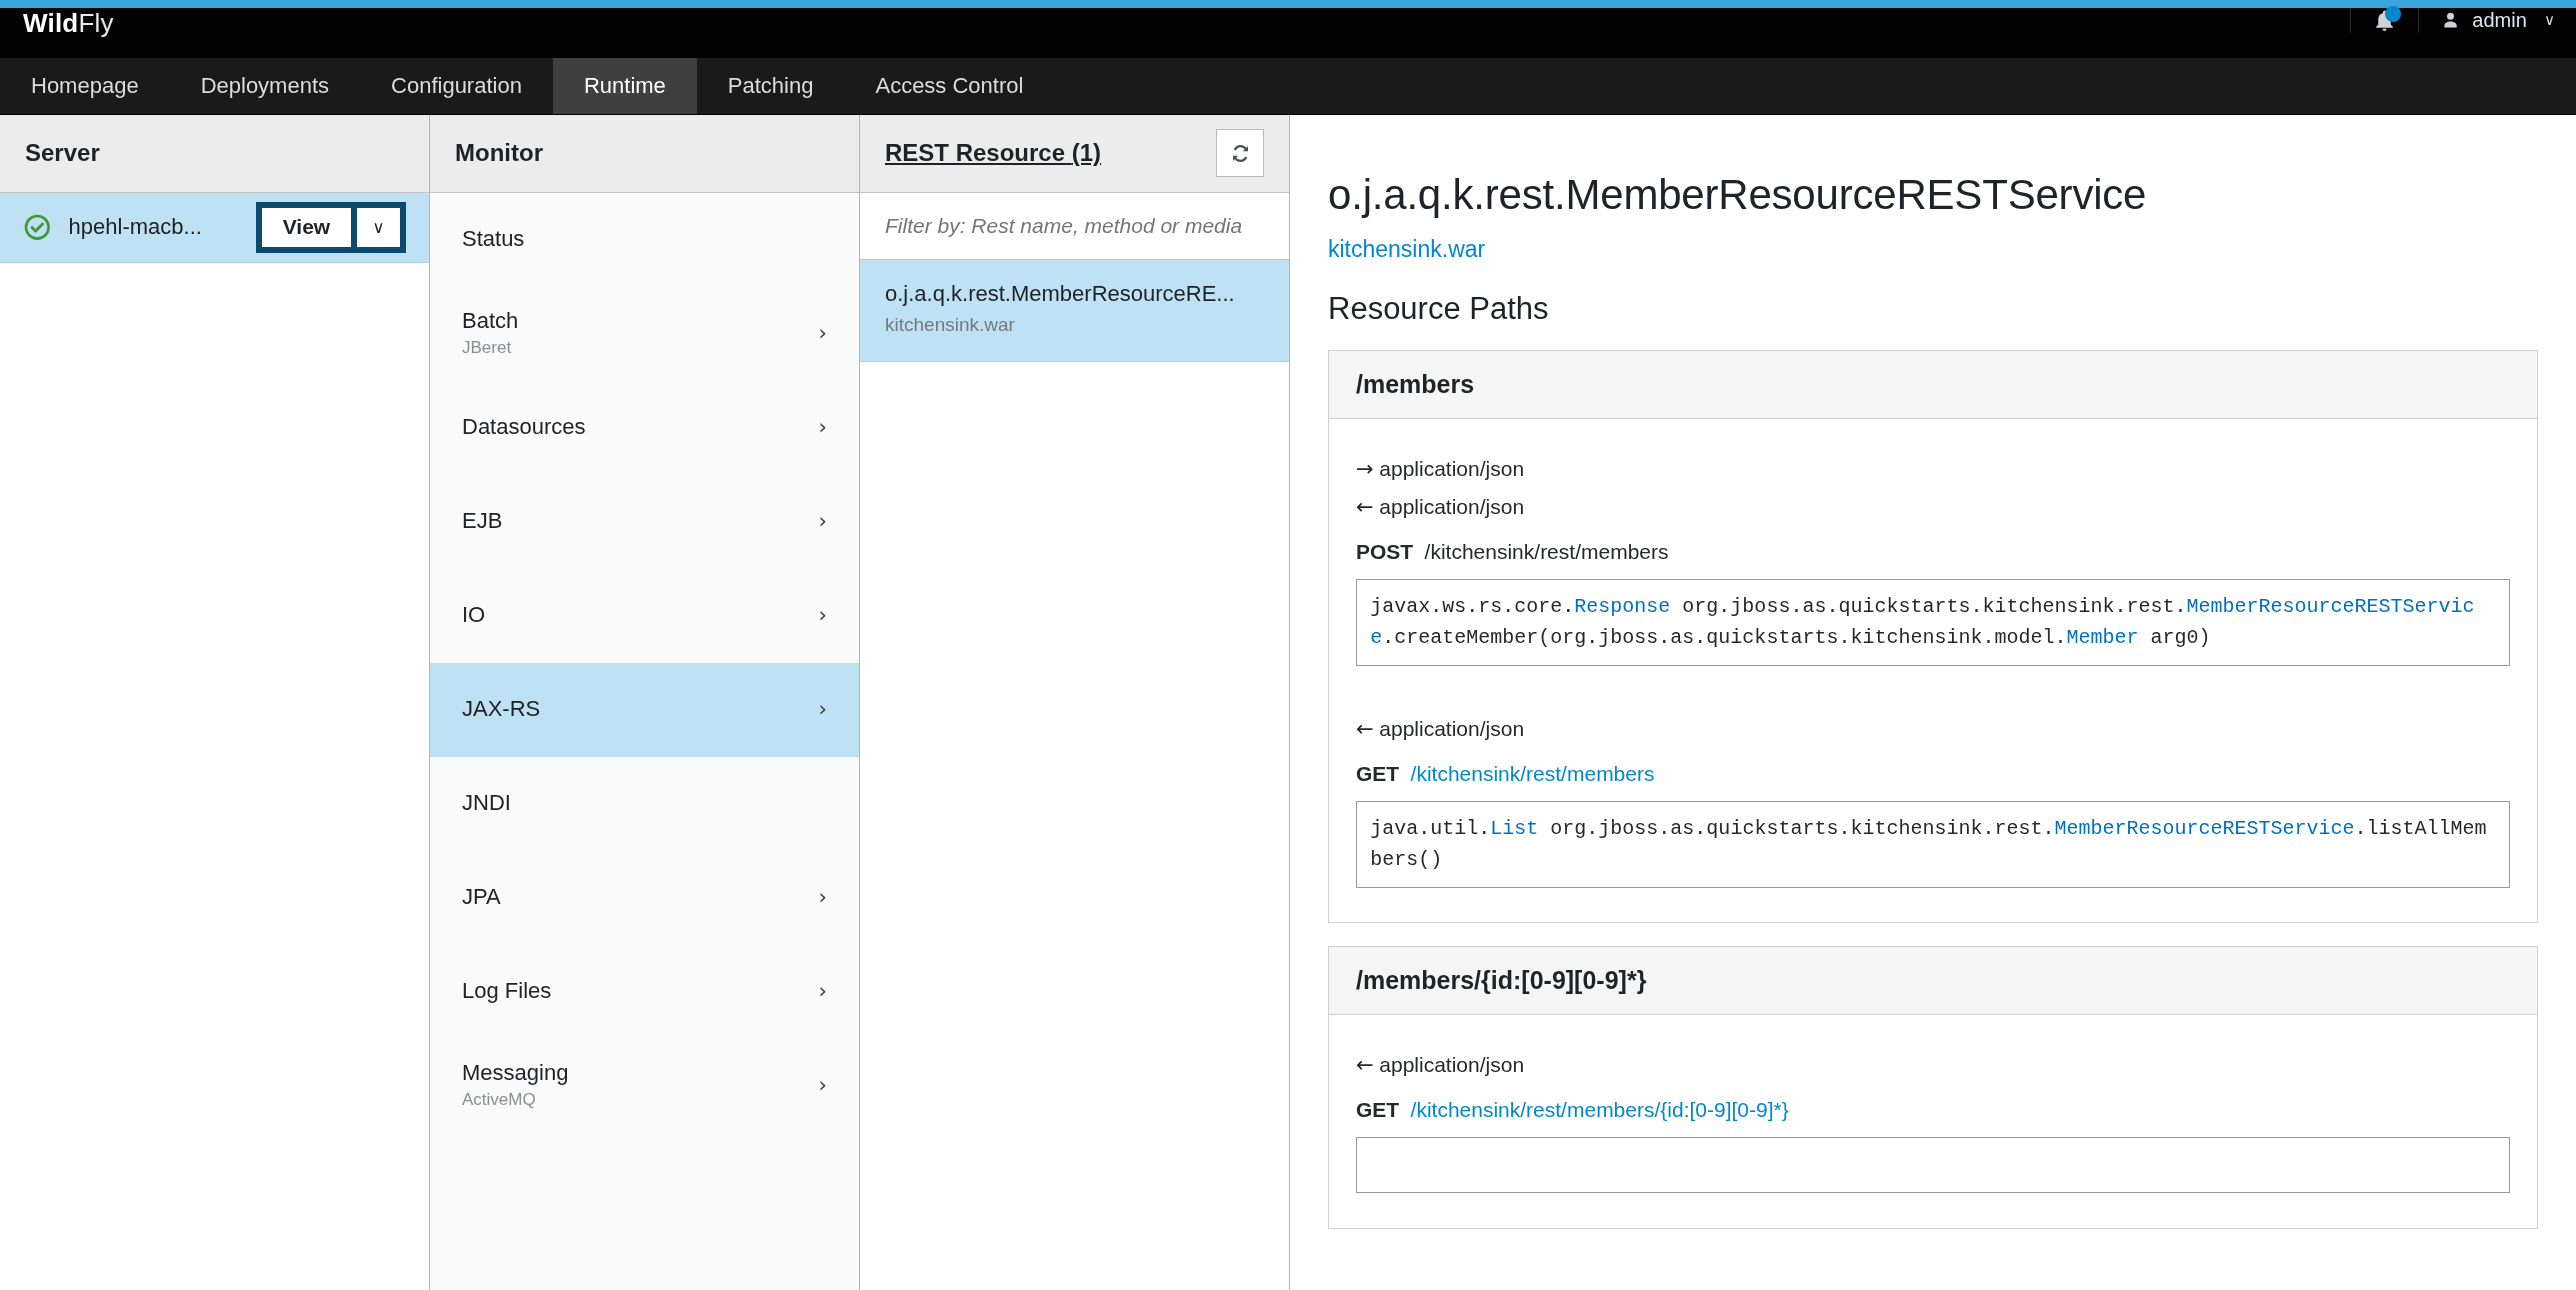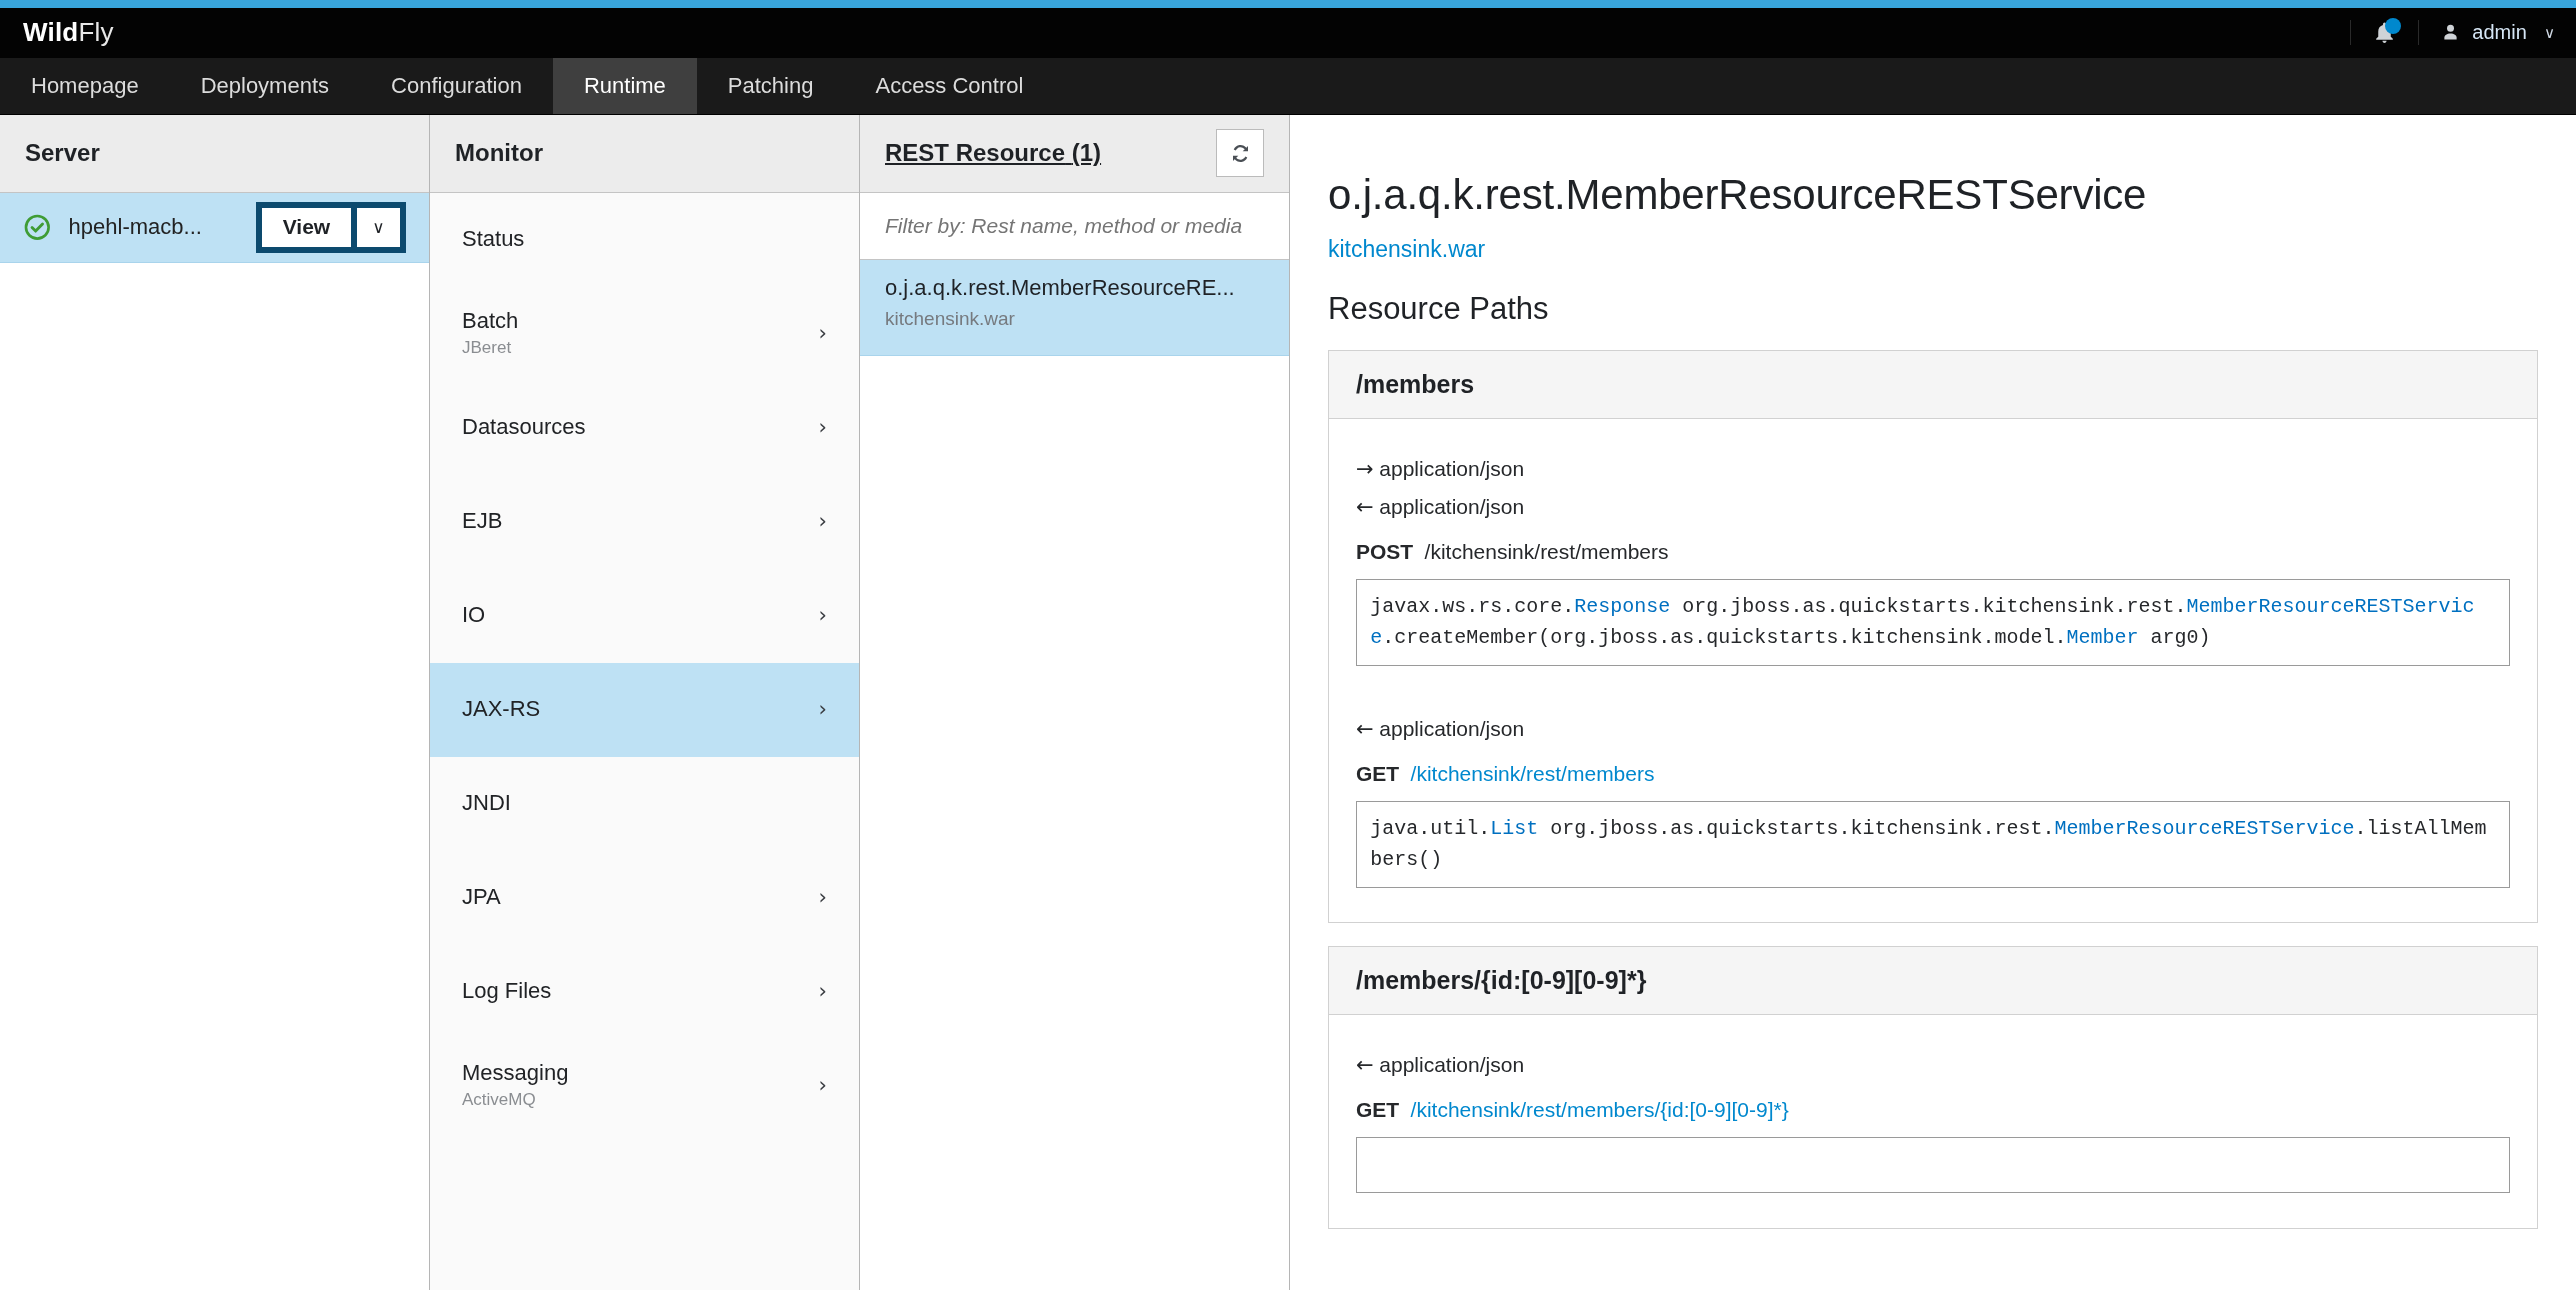--- a/index.html
+++ b/index.html
@@ -10,21 +10,21 @@
     overflow: hidden;
   }
   .app { position: relative; width: 2576px; height: 1291px; display: flex; flex-direction: column; }
 
   
   .accent-bar { height: 7.6px; background: #39a5dc; flex: 0 0 7.6px; }
 
   
   .header {
     height: 50px; flex: 0 0 50px; background: #030303;
-    display: flex; align-items: center; justify-content: space-between;
+    display: flex; align-items: flex-start; justify-content: space-between;
   }
   .brand {
     display: flex; align-items: center; padding-left: 23px;
     color: #fff; font-size: 26px; letter-spacing: 0.2px;
   }
   .brand .b1 { font-weight: bold; }
   .brand .b2 { font-weight: 400; color: #e8e8e8; }
   .header-right { display: flex; align-items: stretch; }
   .hdr-cell {
     display: flex; align-items: center; justify-content: center;
@@ -102,21 +102,21 @@
   .filter-box {
     height: 67px; flex: 0 0 67px; display: flex; align-items: center;
     padding: 0 25px; border-bottom: 1px solid #c4c4c4; background:#fff;
   }
   .filter-box input {
     border: none; outline: none; width: 100%;
     font-family: "Liberation Sans", sans-serif; font-size: 21px;
     font-style: italic; color: #6f7479; background: transparent;
   }
   .rest-item {
-    padding: 15px 25px 25px 25px; background: #bee1f4;
+    padding: 21px 25px 25px 25px; background: #bee1f4;
     border-bottom: 1px solid #a9d4ec; cursor: pointer;
   }
   .rest-title { font-size: 22px; color: #1f2226; white-space: nowrap; overflow: hidden; }
   .rest-sub { font-size: 19px; color: #767a7f; margin-top: 7.6px; }
 
   
   .main-inner { padding: 32px 38px 0 38px; height: 100%; overflow: hidden; margin-top: 24px; }
   .main-title { font-size: 42px; font-weight: 400; color: #1f2226; letter-spacing: -0.2px; }
   .main-link { display: inline-block; margin-top: 17px; font-size: 23px; color: #0088ce; cursor: pointer; }
   .main-sub { margin-top: 28.6px; font-size: 31px; font-weight: 400; color: #1f2226; }

